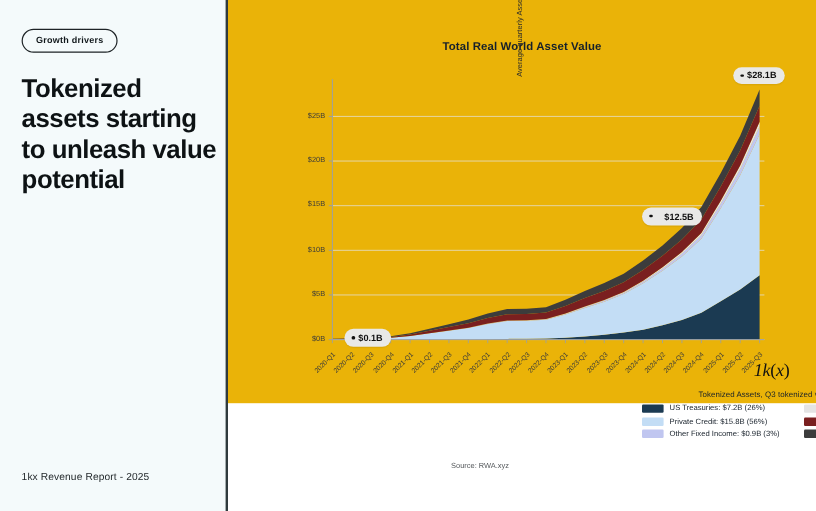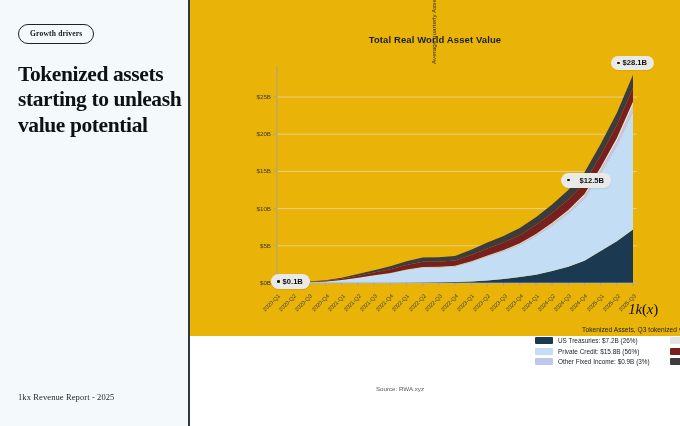--- a/index.html
+++ b/index.html
@@ -12,21 +12,20 @@
   .slide{position:relative;width:680px;height:426px;display:flex;background:#fff;}
 
   
   .left-panel{
     position:relative;
     width:190px;height:426px;
     background:#f4fafb;
     box-sizing:border-box;
     padding:18px 6px 0 18px;
     flex:0 0 190px;
-    font-family:Liberation Serif, serif;
   }
   .divider{
     position:absolute;top:0;right:0;width:2px;height:426px;background:#2f3a3d;
   }
   .pill{
     display:inline-block;
     border:1px solid #1d2326;
     border-radius:999px;
     padding:4px 11px 5px 11px;
     font-size:7.5px;
@@ -249,25 +248,25 @@
         <div class="xtick" style="left: 301.727px; top: 292px; width: 30px;">2023-Q4</div>
         <div class="xtick" style="left: 317.909px; top: 292px; width: 30px;">2024-Q1</div>
         <div class="xtick" style="left: 334.091px; top: 292px; width: 30px;">2024-Q2</div>
         <div class="xtick" style="left: 350.273px; top: 292px; width: 30px;">2024-Q3</div>
         <div class="xtick" style="left: 366.455px; top: 292px; width: 30px;">2024-Q4</div>
         <div class="xtick" style="left: 382.636px; top: 292px; width: 30px;">2025-Q1</div>
         <div class="xtick" style="left: 398.818px; top: 292px; width: 30px;">2025-Q2</div>
         <div class="xtick" style="left: 415px; top: 292px; width: 30px;">2025-Q3</div>
       </div>
     <div id="callout-layer">
-        <div class="callout" style="left: 81px; top: 274.256px;">
+        <div class="callout" style="left: 97px; top: 274.256px;">
           <span class="dot"></span>
           <span>$0.1B</span>
         </div>
-        <div class="callout" style="left: 371px; top: 173px; gap: 10px;">
+        <div class="callout" style="left: 345px; top: 173px; gap: 10px;">
           <span class="dot"></span>
           <span>$12.5B</span>
         </div>
         <div class="callout" style="left: 421px; top: 55.936px;">
           <span class="dot"></span>
           <span>$28.1B</span>
         </div>
       </div>
 
     <div class="legend">

